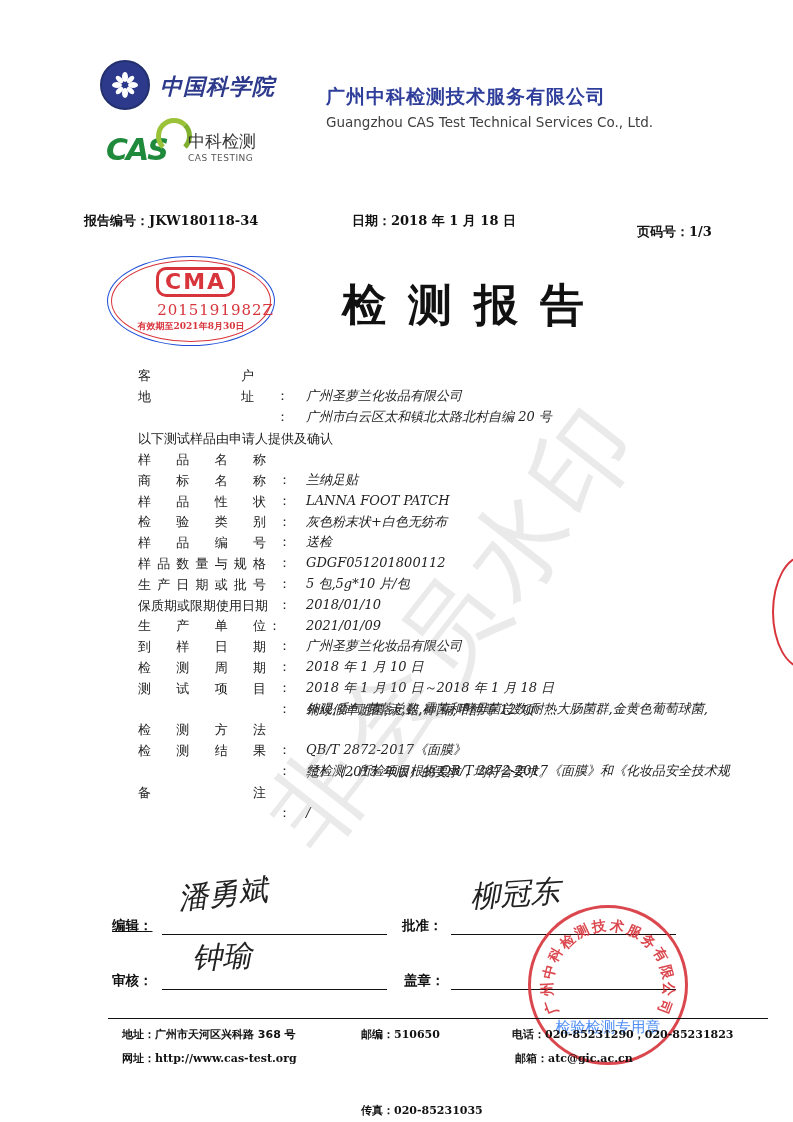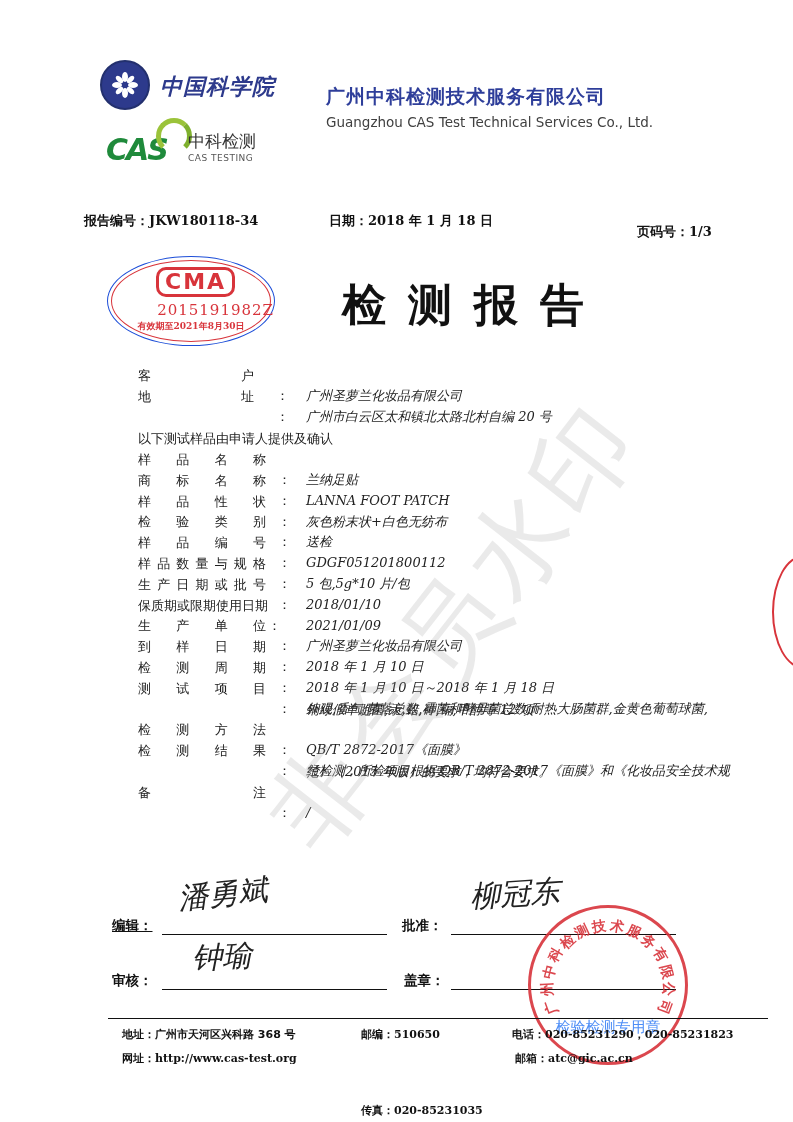--- a/index.html
+++ b/index.html
@@ -91,21 +91,21 @@
   <span class="cas-cn">中科检测</span>
   <span class="cas-en">CAS TESTING</span>
 </div>
 
 <div class="abs company-cn">广州中科检测技术服务有限公司</div>
 <div class="abs company-en">Guangzhou CAS Test Technical Services Co., Ltd.</div>
 
 <div class="abs meta" style="left:84px;">
   <span class="lbl">报告编号：</span><span>JKW180118-34</span>
 </div>
-<div class="abs meta" style="left:329px;text-align:center;">
+<div class="abs meta" style="left:352px;text-align:center;">
   <span class="lbl">日期：</span><span>2018 年 1 月 18 日</span>
 </div>
 <div class="abs meta" style="left:637px;margin-top:11px;">
   <span class="lbl">页码号：</span><span>1/3</span>
 </div>
 
 <div class="abs cma">
   <div class="cma-inner"></div>
   <div class="cma-logo">CMA</div>
   <div class="cma-num">2015191982Z</div>

